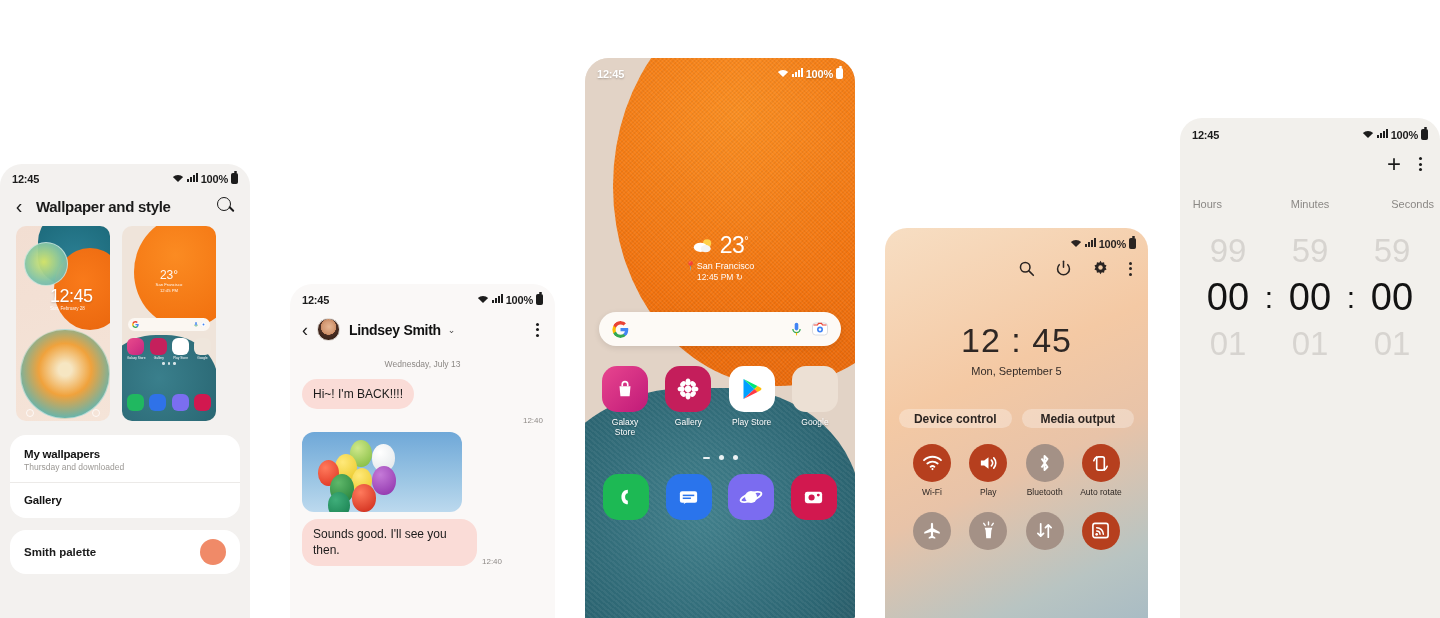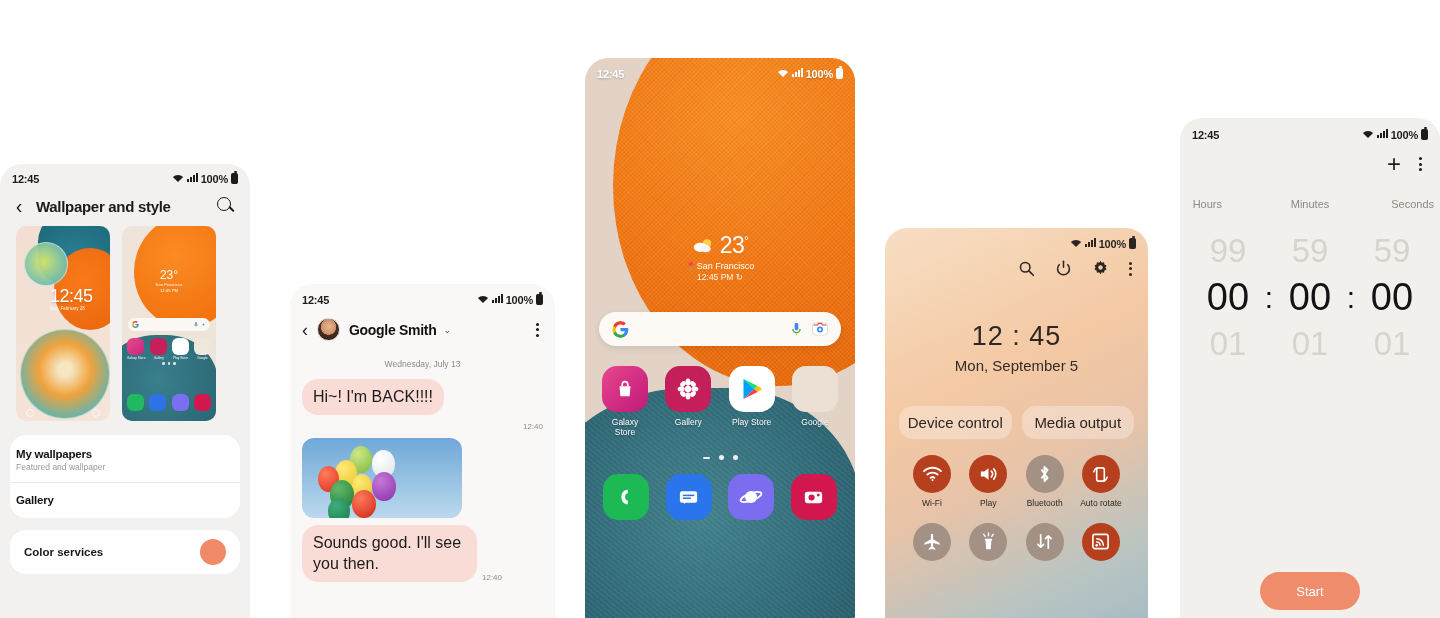--- a/index.html
+++ b/index.html
@@ -111,21 +111,21 @@
   .wp-home .hb-row.r1 { top:112px; }
   .wp-home .hb-row.r2 { bottom:10px; }
   .mini-ic { width:17px; height:17px; border-radius:6px; display:flex; align-items:center; justify-content:center; }
   .mini-lbl { font-size:3.2px; color:#fff; text-align:center; display:block; margin-top:1px; }
   .hb-dots { position:absolute; left:0; right:0; top:136px; display:flex; justify-content:center; gap:3px; }
   .hb-dots i { width:2.5px; height:2.5px; border-radius:50%; background:rgba(255,255,255,.8); display:block;}
 
   .p1-card {
     margin: 14px 10px 0; background: #fff; border-radius: 16px; padding: 2px 0;
   }
-  .p1-row { padding: 11px 6px 10px; }
+  .p1-row { padding: 11px 14px 10px; }
   .p1-row + .p1-row { border-top: 1px solid #eceae8; }
   .p1-row .t { font-size: 11.5px; font-weight: 700; color: #131313; letter-spacing:-0.2px;}
   .p1-row .s { font-size: 8.5px; color: #9b9894; margin-top: 2px; }
   .p1-card2 {
     margin: 12px 10px 0; background: #fff; border-radius: 16px; padding: 12px 14px;
     display:flex; align-items:center; justify-content:space-between; height:44px;
   }
   .swatch { width: 26px; height: 26px; border-radius: 50%; background: #f08a68; }
 
   
@@ -148,21 +148,21 @@
   }
   .p2-name { font-size:14px; font-weight:700; letter-spacing:-0.3px; }
   .p2-chev { font-size:9px; color:#4a4a4a; margin-left:-2px; }
   .p2-more { margin-left:auto; display:flex; flex-direction:column; gap:2.5px; padding-right:2px;}
   .p2-more i { width:3px; height:3px; border-radius:50%; background:#1a1a1a; display:block;}
   .p2-datesep { text-align:center; font-size:8.5px; color:#8c8885; margin:14px 0 10px; }
   .msgs { padding: 0 12px; }
   .msg-line { display:flex; align-items:flex-end; margin-bottom:7px; gap:5px; }
   .msg-line.out { justify-content:flex-end; }
   .bubble-in {
-    background:#fadcd7; color:#1b1b1b; font-size:16px; line-height:1.35;
+    background:#fadcd7; color:#1b1b1b; font-size:12px; line-height:1.35;
     padding:7px 11px; border-radius:16px; max-width:175px;
   }
   .bubble-out {
     background:#b94a43; color:#fff; font-size:10px; line-height:1.38;
     padding:7px 11px; border-radius:14px; max-width:165px;
   }
   .msg-time { font-size:8px; color:#8f8b88; }
   .img-bubble {
     width:160px; height:80px; border-radius:12px; overflow:hidden; position:relative;
     background: linear-gradient(180deg,#6fa8d8 0%, #9cc6e4 60%, #bcd9ee 100%);
@@ -221,27 +221,27 @@
   #p4 {
     left: 885px; top: 228px; width: 263px; height: 390px;
     border-radius: 22px 22px 0 0; overflow:hidden;
     background: linear-gradient(155deg,#f7dec3 0%, #f4c9a4 38%, #e8c3a8 60%, #b8c4c2 86%, #a9bcc4 100%);
     color:#2a2422;
   }
   #p4 .statusbar { color:#2a2422; padding-top:6px; height:26px; justify-content:flex-end; }
   .qp-icons { display:flex; justify-content:flex-end; align-items:center; gap:20px; padding:6px 16px 0; }
   .qp-icons .gi { width:17px; height:17px; position:relative; }
   .qp-clock { text-align:center; margin-top:38px; }
-  .qp-clock .t { font-size:27px; font-weight:200; letter-spacing:1px; color:#2e2724;margin-top:44px; }
-  .qp-clock .d { font-size:15px; color:#342c28; margin-top:5px; }
+  .qp-clock .t { font-size:34px; font-weight:200; letter-spacing:1px; color:#2e2724;margin-top:44px; }
+  .qp-clock .d { font-size:11px; color:#342c28; margin-top:5px; }
   .qp-pills { display:flex; gap:10px; padding:0 14px; margin-top:32px; }
   .qp-pill {
-    flex:1; height:33px; border-radius:14px; background:rgba(255,255,255,.30);
+    flex:1; height:19px; border-radius:14px; background:rgba(255,255,255,.30);
     display:flex; align-items:center; justify-content:center;
-    font-size:15px; color:#2c2522; font-weight:400;
+    font-size:12px; color:#2c2522; font-weight:700;
   }
   .qp-grid { display:flex; justify-content:space-between; padding:16px 22px 0; }
   .qp-tile { width:50px; text-align:center; }
   .qp-circ { width:38px; height:38px; border-radius:50%; margin:0 auto; display:flex; align-items:center; justify-content:center; }
   .qp-circ.on { background:#b63f1e; }
   .qp-circ.off { background:#a49186; }
   .qp-lbl { font-size:8.5px; color:#2d2724; margin-top:5px; display:block; line-height:1.25; }
   .qp-grid2 { display:flex; justify-content:space-between; padding:14px 22px 0; }
 
   
@@ -367,29 +367,29 @@
           <span class="mini-ic" style="background:#2f72e8"></span>
           <span class="mini-ic" style="background:#7b6ef0"></span>
           <span class="mini-ic" style="background:#d2184f"></span>
         </span>
       </div>
     </div>
 
     <div class="p1-card">
       <div class="p1-row">
         <div class="t">My wallpapers</div>
-        <div class="s">Featured and wallpaper</div>
+        <div class="s">Thursday and downloaded</div>
       </div>
       <div class="p1-row">
         <div class="t">Gallery</div>
       </div>
     </div>
 
     <div class="p1-card2">
-      <span class="t" style="font-size:11.5px;font-weight:700;">Color services</span>
+      <span class="t" style="font-size:11.5px;font-weight:700;">Smith palette</span>
       <span class="swatch"></span>
     </div>
   </div>
 
   <div class="phone" id="p2">
     <div class="statusbar">
       <span>12:45</span>
       <span class="sb-right">
         <svg class="wifi-ico" viewBox="0 0 14 11">
             <path d="M7 10.2 1 4.4a8.6 8.6 0 0 1 12 0z" fill="currentColor"></path>
@@ -401,21 +401,21 @@
             <i></i>
           </span>
         <span class="pct">100%</span>
         <span class="bat-ico"></span>
       </span>
     </div>
 
     <div class="p2-appbar">
       <span class="p2-back">‹</span>
       <span class="p2-avatar"></span>
-      <span class="p2-name">Google Smith</span>
+      <span class="p2-name">Lindsey Smith</span>
       <span class="p2-chev">⌄</span>
       <span class="p2-more">
           <i></i>
           <i></i>
           <i></i>
         </span>
     </div>
 
     <div class="p2-datesep">Wednesday, July 13</div>
 
@@ -769,16 +769,15 @@
       </div>
       <div class="tm-row">
         <span class="cell tm-ghost">01</span>
         <span class="tm-colon ghost">:</span>
         <span class="cell tm-ghost">01</span>
         <span class="tm-colon ghost">:</span>
         <span class="cell tm-ghost">01</span>
       </div>
     </div>
 
-    <div class="tm-start">Start</div>
   </div>
 
 </div>
 
 </body></html>

